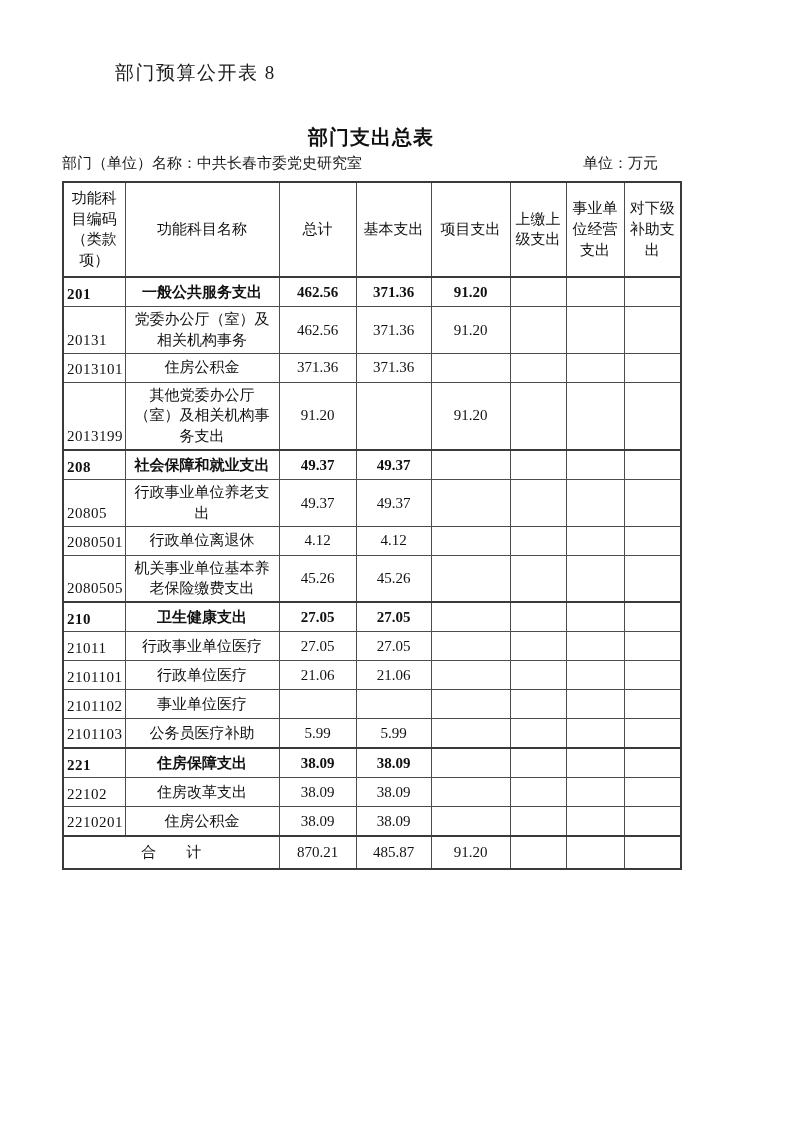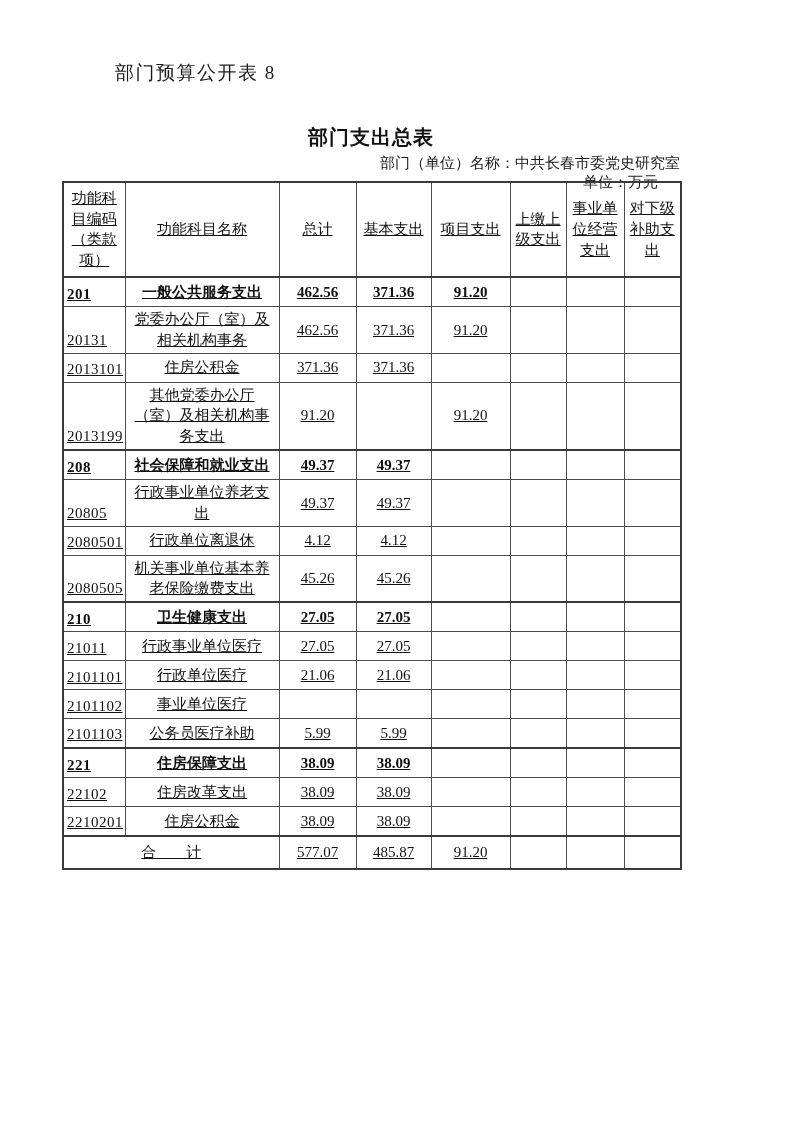--- a/index.html
+++ b/index.html
@@ -38,35 +38,33 @@
   .meta-row {
     position: absolute;
     left: 62px;
     top: 154px;
     width: 618px;
     display: flex;
     justify-content: space-between;
     align-items: flex-end;
     font-size: 15px;
     color: #1a1a1a;
-    flex-direction: column;
   }
   .meta-row .unit { padding-right: 22px; }
 
   table.budget {
     position: absolute;
     left: 62px;
     top: 181px;
     width: 618px;
     border-collapse: collapse;
     table-layout: fixed;
     font-size: 15px;
     color: #111;
     border: 2px solid #3a3a3a;
-    text-decoration: underline;
   }
   table.budget th, table.budget td {
     border: 1px solid #4c4c4c;
     line-height: 1.38;
     overflow: hidden;
   }
   table.budget thead th {
     font-weight: normal;
     text-align: center;
     vertical-align: middle;
@@ -305,21 +303,21 @@
           <td class="name">住房公积金</td>
           <td class="num">38.09</td>
           <td class="num">38.09</td>
           <td class="num"></td>
           <td class="num"></td>
           <td class="num"></td>
           <td class="num"></td>
         </tr>
         <tr class="total-row">
           <td colspan="2" class="total-label">合　　计</td>
-          <td class="num">577.07</td>
+          <td class="num">870.21</td>
           <td class="num">485.87</td>
           <td class="num">91.20</td>
           <td class="num"></td>
           <td class="num"></td>
           <td class="num"></td>
         </tr>
       </tbody>
   </table>
 
   <div class="page-number">14</div>

